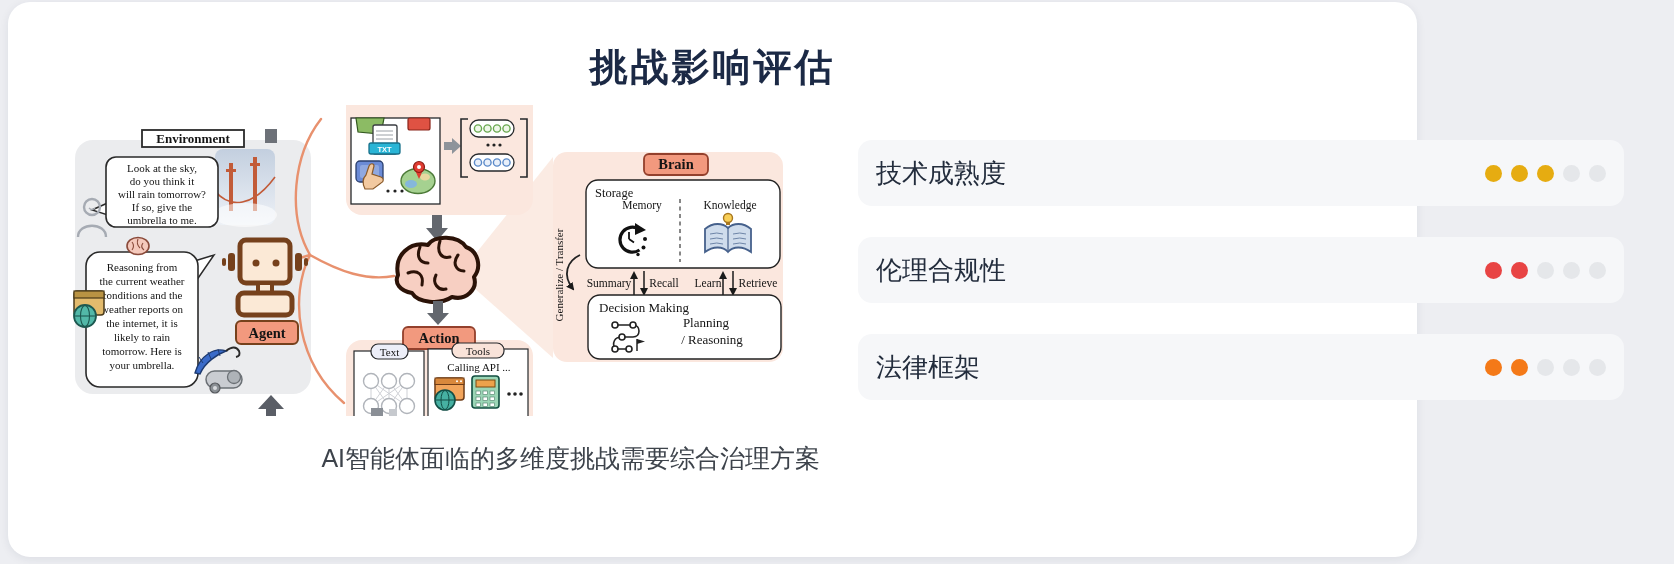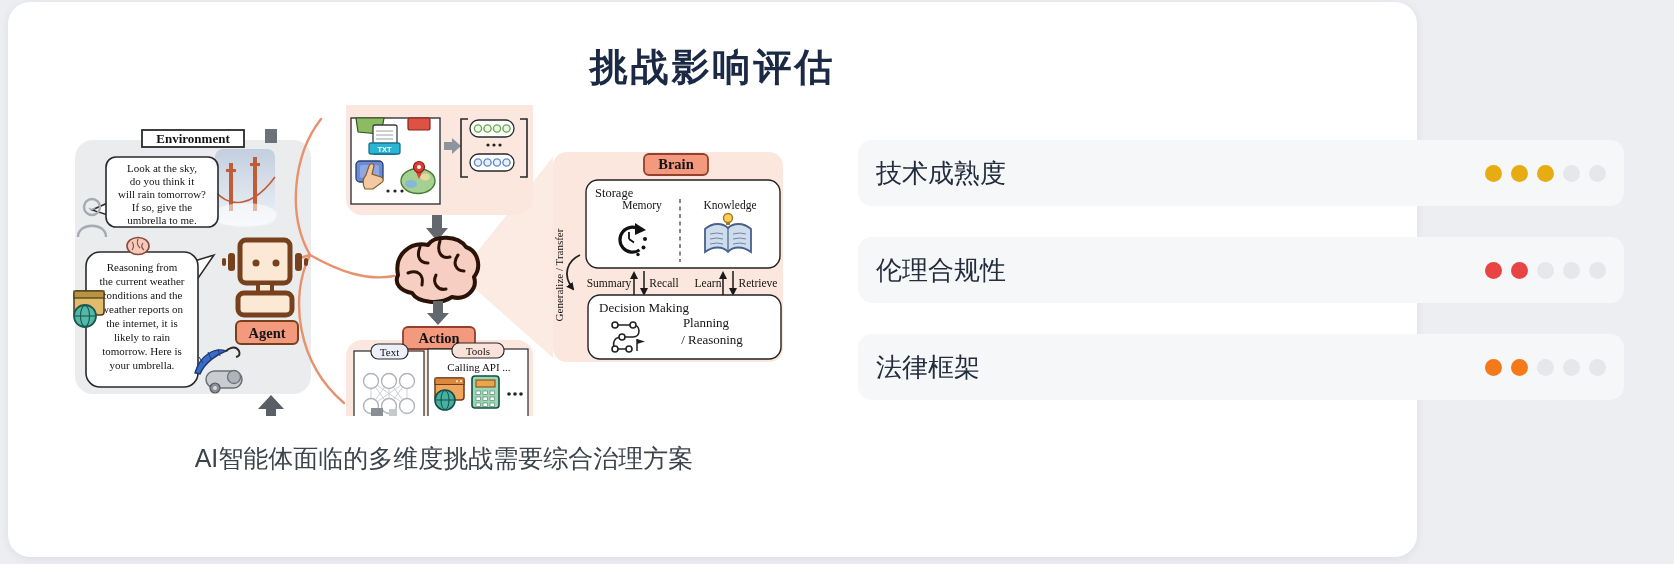--- a/index.html
+++ b/index.html
@@ -4,21 +4,21 @@
 <style>
   html,body{margin:0;padding:0;background:#edeef2;}
   .stage{position:relative;width:1674px;height:564px;overflow:hidden;
          font-family:"Liberation Sans","DejaVu Sans",sans-serif;}
   .card{position:absolute;left:8px;top:2px;width:1409px;height:555px;background:#ffffff;
         border-radius:22px;box-shadow:0 2px 10px rgba(30,40,70,.08);}
   .title{position:absolute;left:0;top:40px;width:100%;text-align:center;
          font-family:"Liberation Serif","DejaVu Serif",serif;font-weight:700;
          font-size:38px;letter-spacing:3px;color:#1b2945;}
   .figwrap{position:absolute;left:60px;top:103px;width:752px;height:311px;}
-  .caption{position:absolute;left:60px;top:440px;width:752px;text-align:center;
+  .caption{position:absolute;left:60px;top:440px;width:752px;text-align:right;
            font-size:25px;color:#3d434b;}
   .ratings{position:absolute;left:850px;top:138px;width:766px;}
   .rrow{height:66px;margin-bottom:31px;background:#f6f7f9;border-radius:14px;
         display:flex;align-items:center;justify-content:space-between;
         padding:0 18px 0 18px;box-sizing:border-box;}
   .rlabel{font-size:26px;color:#232d3d;}
   .dots{display:flex;gap:9px;align-items:center;}
   .dot{width:17px;height:17px;border-radius:50%;display:inline-block;}
   svg .st{font-family:"Liberation Serif","DejaVu Serif",serif;fill:#141414;}
 </style>

